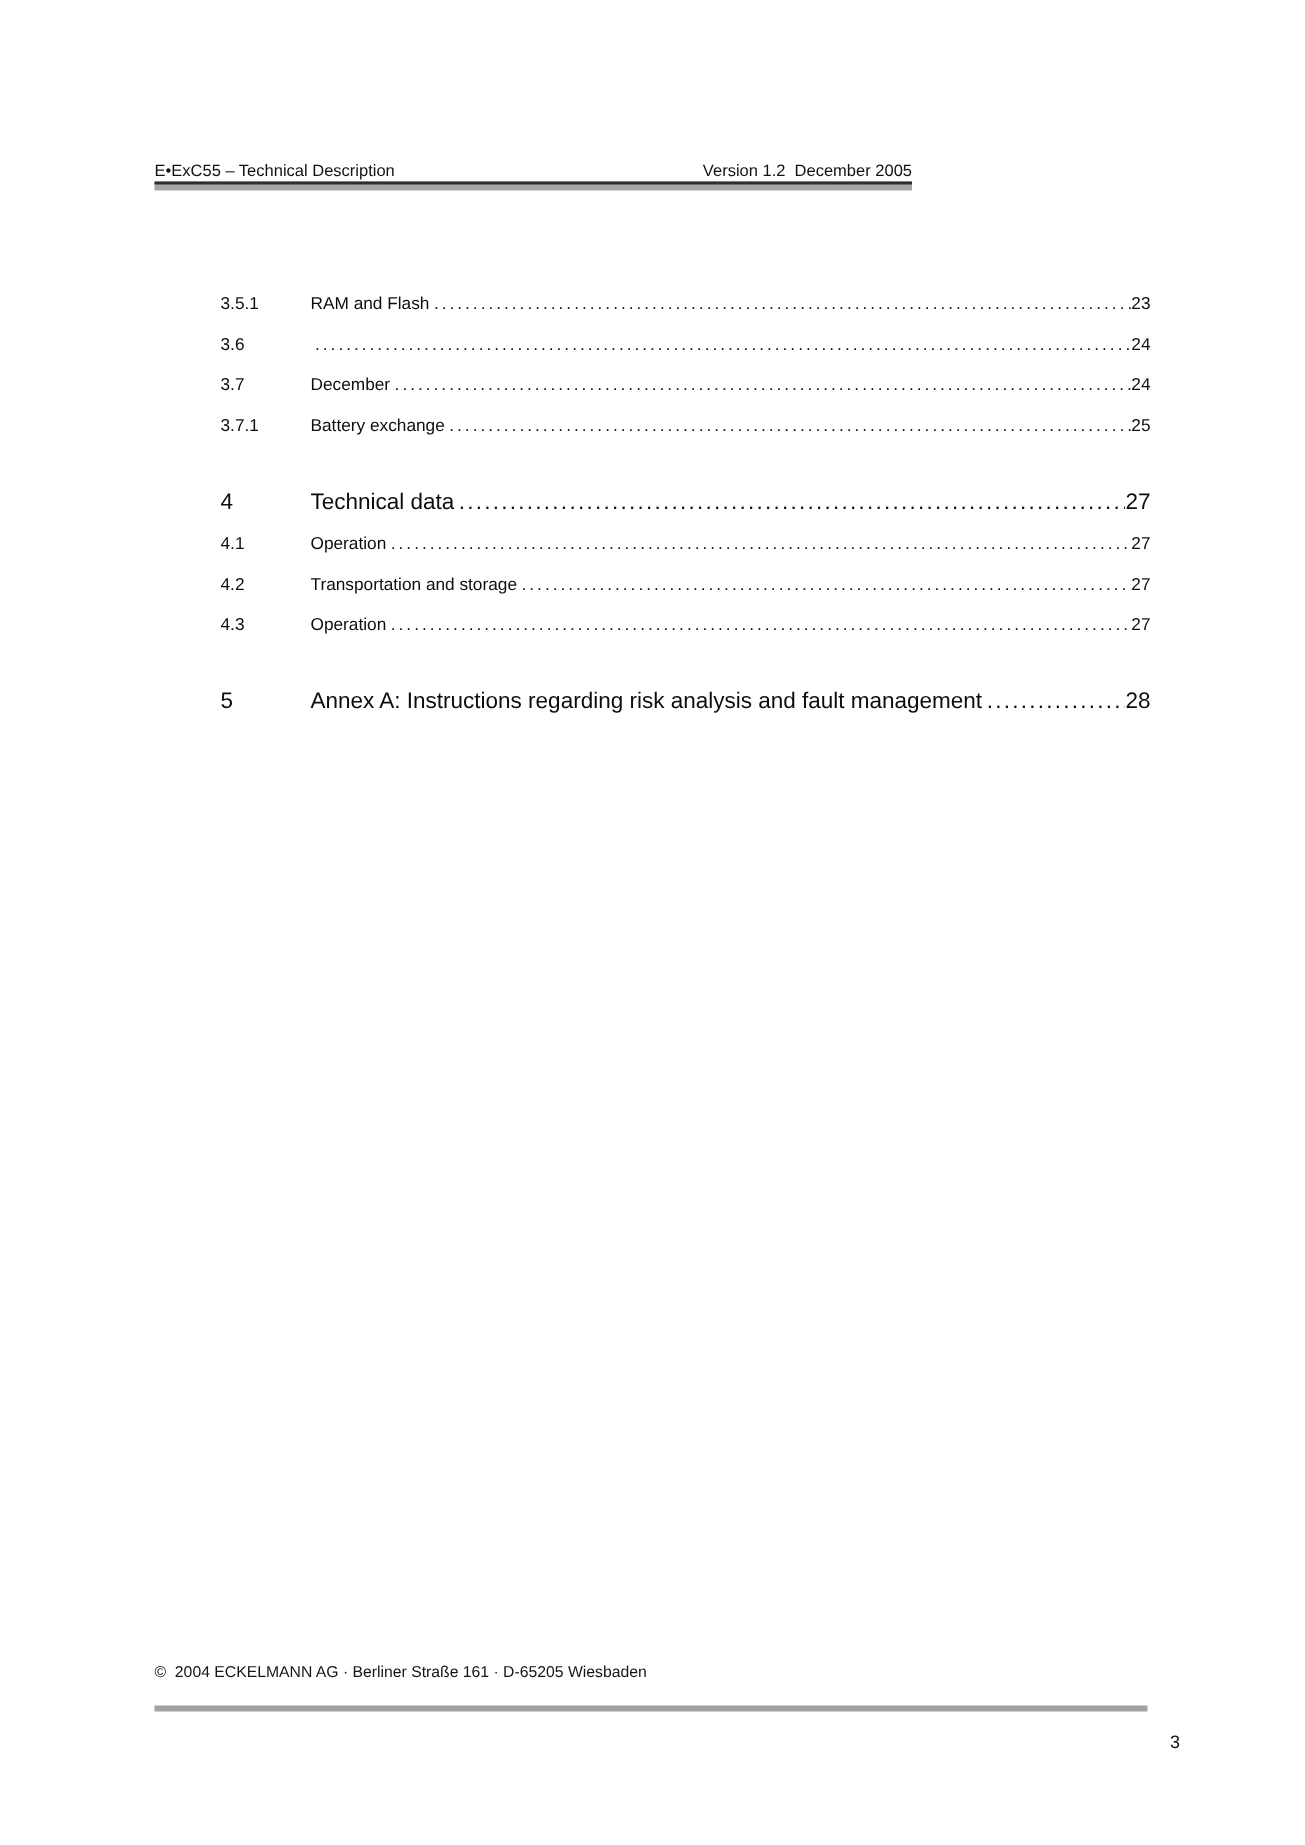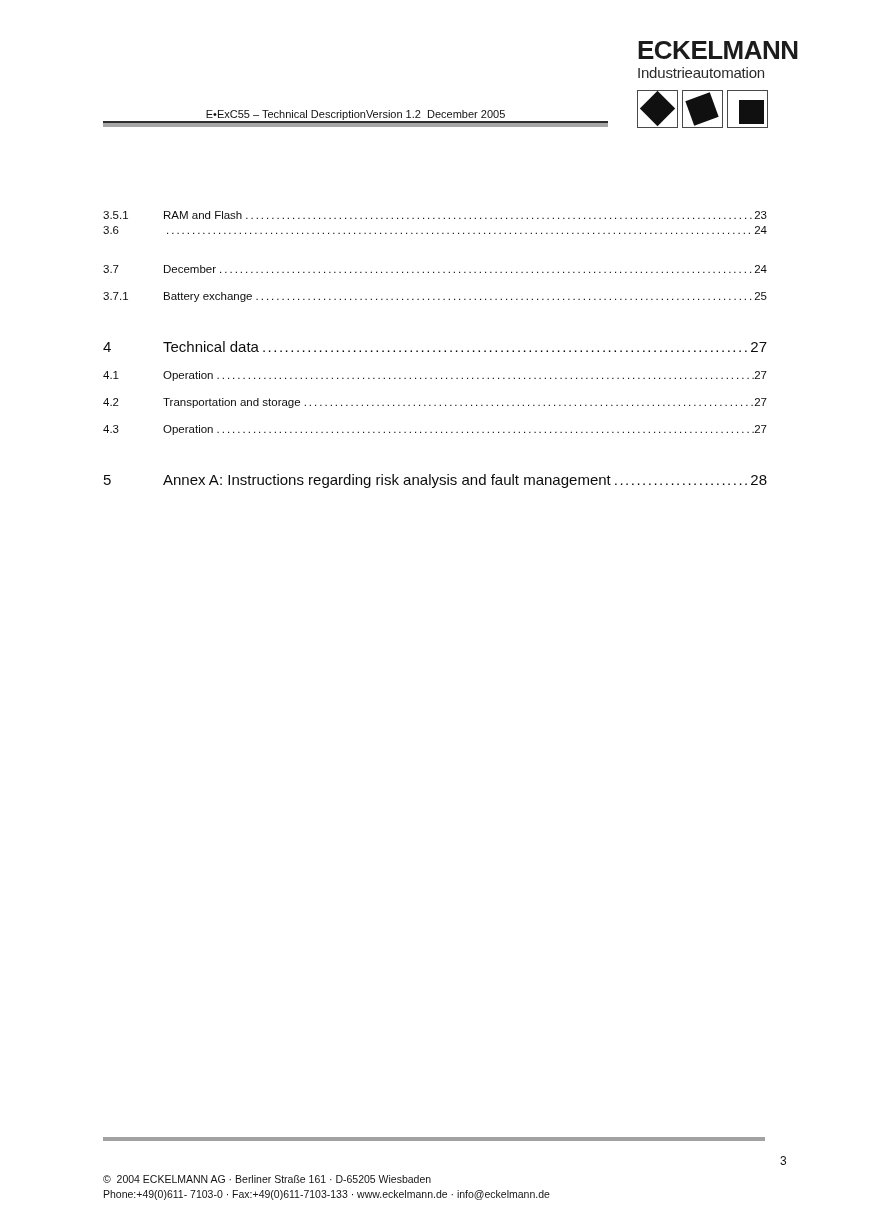--- a/index.html
+++ b/index.html
@@ -29,84 +29,69 @@
     position: relative; overflow: hidden; background: #fff; flex: none;
   }
   .sq-inner { position: absolute; background: #101010; }
   .sq-inner.rot45 { width: 25px; height: 25px; left: 7px; top: 5px; transform: rotate(45deg); }
   .sq-inner.rot20 { width: 26px; height: 26px; left: 6px; top: 5px; transform: rotate(-20deg); }
   .sq-inner.corner { width: 25px; height: 24px; right: 3px; bottom: 3px; }
 
   
   .header-row {
     position: absolute; left: 103px; top: 108px; width: 505px;
-    display: flex; justify-content: center;
+    display: flex; justify-content: space-between;
     font-size: 11px; color: #111;
   }
   .header-row span { white-space: pre; }
   .header-rule {
     position: absolute; left: 103px; top: 121px; width: 505px; height: 6px;
     border-top: 2px solid #2e2e2e; background: #a6a6a6;
   }
 
   
   .toc { position: absolute; left: 103px; top: 190px; width: 664px; }
   .toc-row {
     display: flex; align-items: baseline;
     font-size: 11.5px; line-height: 27px; height: 27px;
     color: #0d0d0d; white-space: nowrap;
   }
   .toc-row.chapter {
     font-size: 15px; line-height: 30px; height: 30px;
     margin-top: 22px;
   }
-  .toc-num { flex: none; width: 60px; }
-  .toc-title { flex: none; margin-top: 12px; }
+  .toc-num { flex: none; width: 60px; margin-left: 44px; }
+  .toc-title { flex: none; }
   .toc-leader {
     flex: 1 1 auto; overflow: hidden; white-space: nowrap;
     letter-spacing: 2px; margin-left: 3px;
   }
   .toc-row.chapter .toc-leader { letter-spacing: 1.5px; }
   .toc-page { flex: none; }
 
   
   .footer-rule {
     position: absolute; left: 103px; top: 1137px; width: 662px; height: 4px;
     background: #a2a2a2;
   }
   .footer-text {
-    position: absolute; left: 103px; top: 1172px;
+    position: absolute; left: 103px; top: 1108px;
     font-size: 10.5px; line-height: 15px; color: #151515;
   }
   .footer-text div { white-space: pre; }
   .page-number {
     position: absolute; left: 780px; top: 1154px;
     font-size: 12px; color: #111;
   }
 </style>
 </head>
 <body>
 
 <div class="page">
 
-  <div class="logo">
-    <div class="logo-title">ECKELMANN</div>
-    <div class="logo-subtitle">Industrieautomation</div>
-    <div class="logo-squares">
-      <div class="sq">
-          <div class="sq-inner rot45"></div>
-        </div>
-      <div class="sq">
-          <div class="sq-inner rot20"></div>
-        </div>
-      <div class="sq">
-          <div class="sq-inner corner"></div>
-        </div>
-    </div>
-  </div>
 
   <div class="header-row">
     <span>E•ExC55 – Technical Description</span>
     <span>Version 1.2  December 2005</span>
   </div>
   <div class="header-rule"></div>
 
   <main class="toc" id="toc">
     <div class="toc-row sub">
       <span class="toc-num">3.5.1</span>
@@ -167,17 +152,16 @@
       <span class="toc-num">5</span>
       <span class="toc-title">Annex A: Instructions regarding risk analysis and fault management</span>
       <span class="toc-leader">............................................................................................................................................................................................................................................................................................................</span>
       <span class="toc-page">28</span>
     </div>
   </main>
 
   <div class="footer-rule"></div>
   <div class="footer-text">
     <div>©  2004 ECKELMANN AG · Berliner Straße 161 · D-65205 Wiesbaden</div>
-    <div>Phone:+49(0)611- 7103-0 · Fax:+49(0)611-7103-133 · www.eckelmann.de · info@eckelmann.de</div>
   </div>
   <div class="page-number">3</div>
 
 </div>
 
 </body></html>

